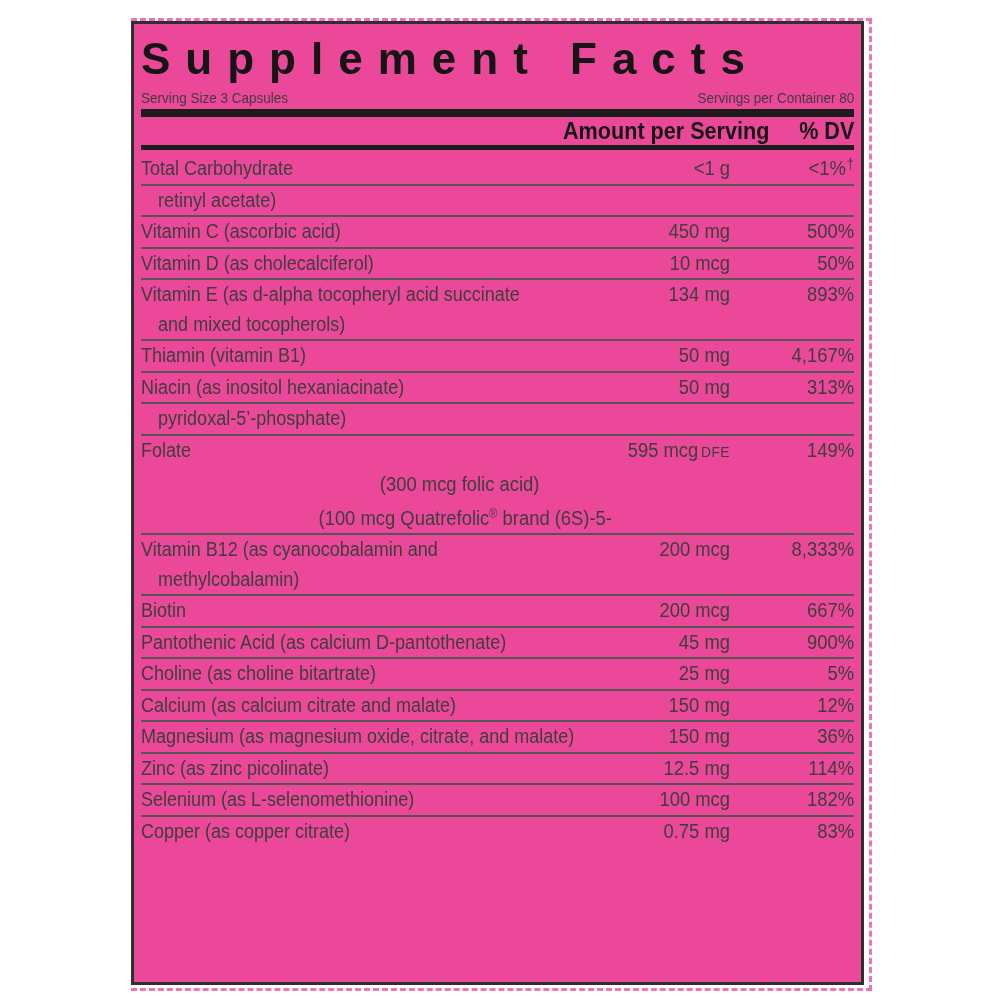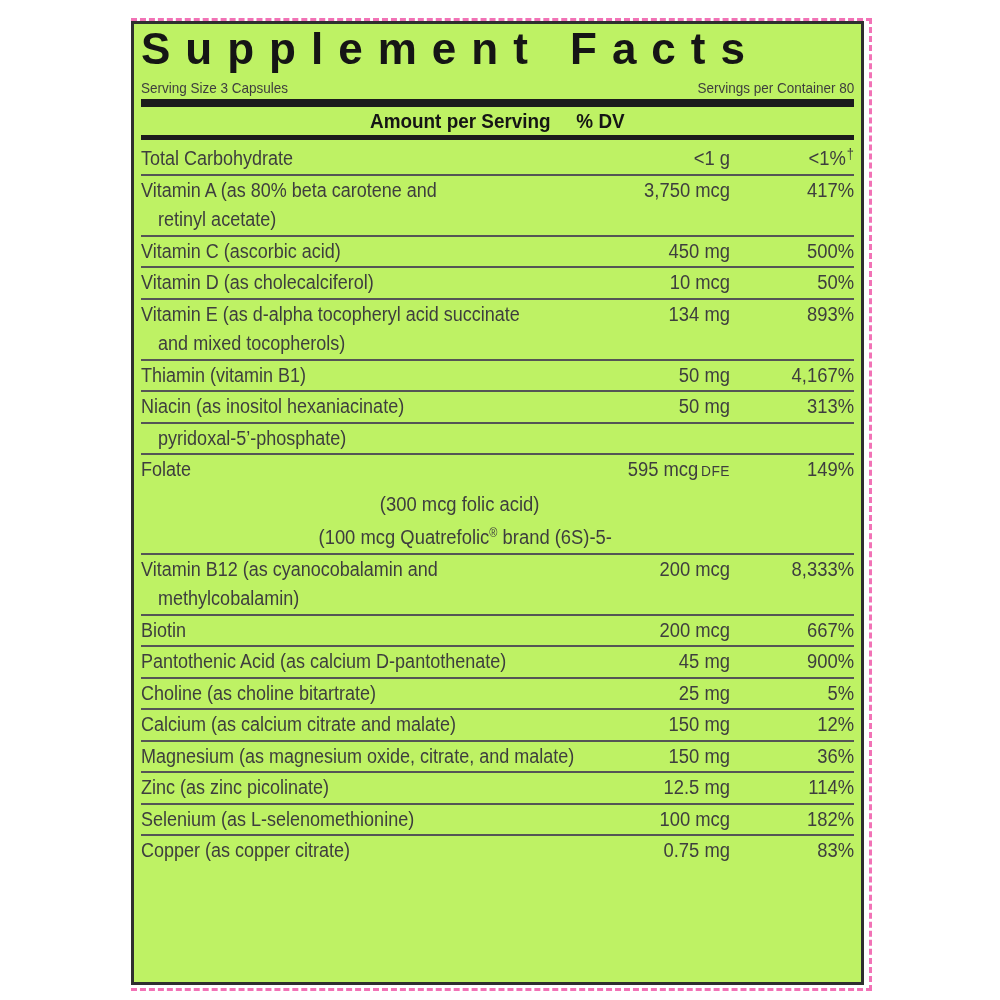--- a/index.html
+++ b/index.html
@@ -15,40 +15,40 @@
 
   .crop{
     position:absolute;left:131px;top:18px;width:741px;height:973px;
     border:3px dashed var(--pink);
     border-left:none;
     padding:0 5px 3px 0;
   }
   .label{
     width:100%;height:100%;
     border:3px solid var(--border);
-    background:#bef264;
-    padding:0 7px 0 7px;
+    background:#ec4899;
+    padding:10px 7px 0 7px;
     overflow:hidden;
     color:var(--txt);
   }
 
   .title{
     font-size:44px;font-weight:bold;color:var(--blk);
     letter-spacing:15px;white-space:nowrap;overflow:hidden;
     line-height:50px;height:52px;
   }
 
   .serving{
     display:flex;justify-content:space-between;align-items:center;
     font-size:15px;height:31px;
     border-bottom:8px solid #1c1c1c;
   }
   .colhead{
-    display:flex;justify-content:center;align-items:center;
-    font-size:21px;font-weight:bold;color:var(--blk);height:33px;
+    display:flex;justify-content:flex-end;align-items:center;
+    font-size:24px;font-weight:bold;color:var(--blk);height:33px;
     border-bottom:5px solid #1c1c1c;
   }
 
   .cond-l{display:inline-block;transform:scaleX(0.9);transform-origin:0 50%;white-space:nowrap;}
   .cond-r{display:inline-block;transform:scaleX(0.9);transform-origin:100% 50%;white-space:nowrap;}
 
   .row{border-top:2px solid var(--sep);}
   .row:first-child{border-top:none;}
   .line{display:flex;align-items:baseline;line-height:29.5px;font-size:20px;}
   .nm{flex:1 1 0;min-width:0;white-space:nowrap;display:inline-block;
@@ -83,25 +83,20 @@
       <div id="rows">
           <div class="row">
     <div class="line">
       <span class="nm">Total Carbohydrate</span>
       <span class="amt"><span class="amt-main">&lt;1 g</span></span>
       <span class="dv"><span class="dv-main">&lt;1%</span><span class="dv-sup">†</span></span>
     </div>
 
   </div>
           <div class="row">
-    <div class="line">
-      <span class="nm">Vitamin A (as 80% beta carotene and</span>
-      <span class="amt"><span class="amt-main">3,750 mcg</span></span>
-      <span class="dv"><span class="dv-main">417%</span></span>
-    </div>
     <div class="nm2">retinyl acetate)</div>
 
   </div>
           <div class="row">
     <div class="line">
       <span class="nm">Vitamin C (ascorbic acid)</span>
       <span class="amt"><span class="amt-main">450 mg</span></span>
       <span class="dv"><span class="dv-main">500%</span></span>
     </div>
 

